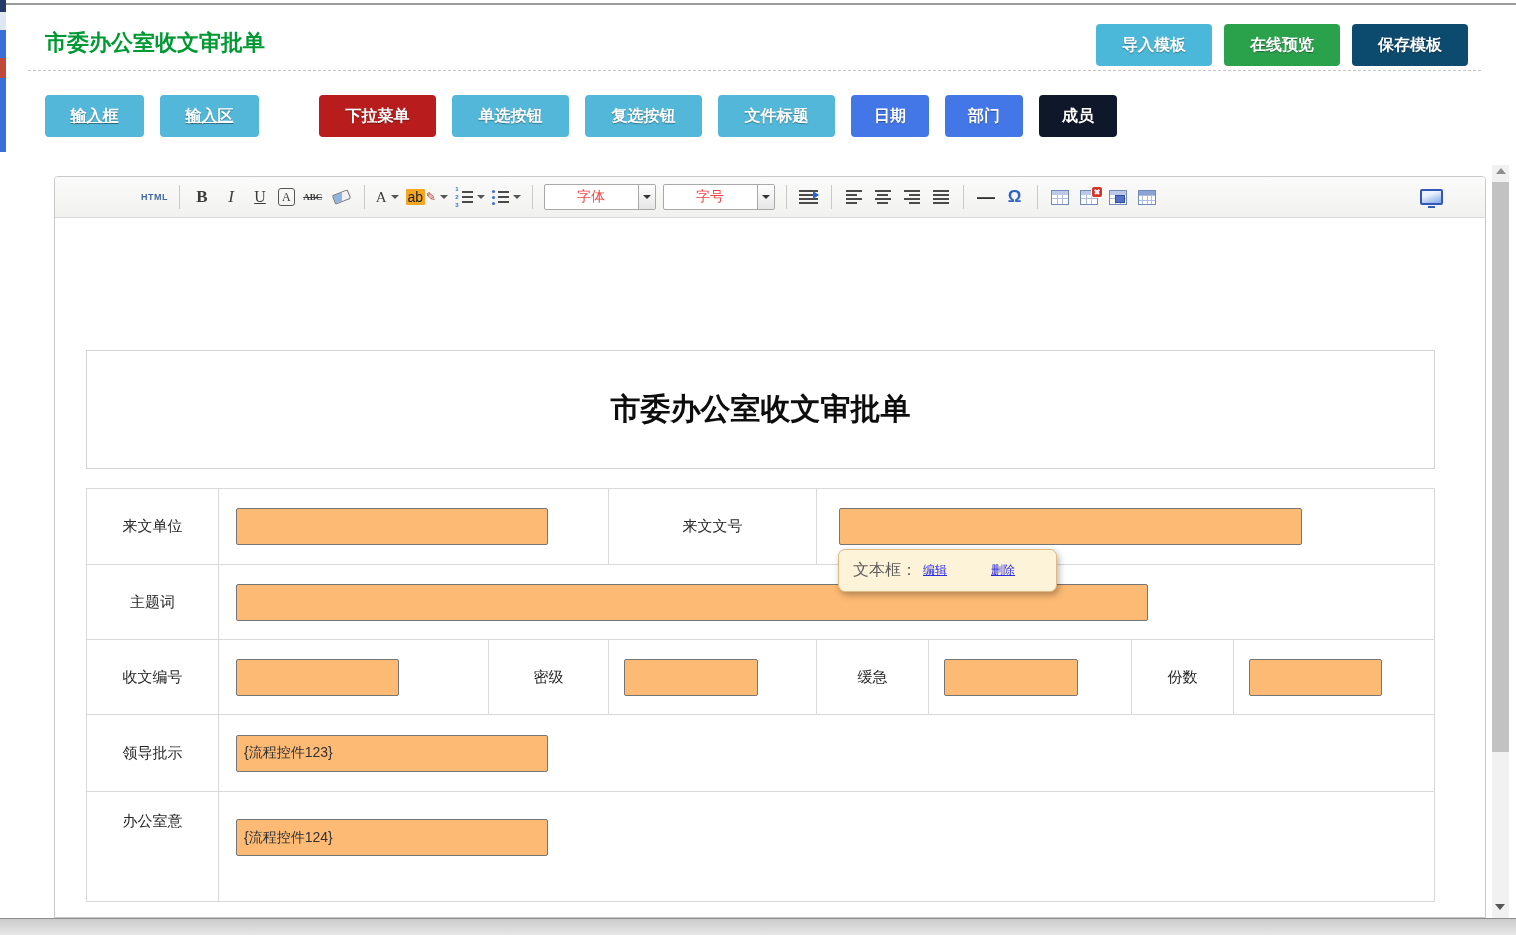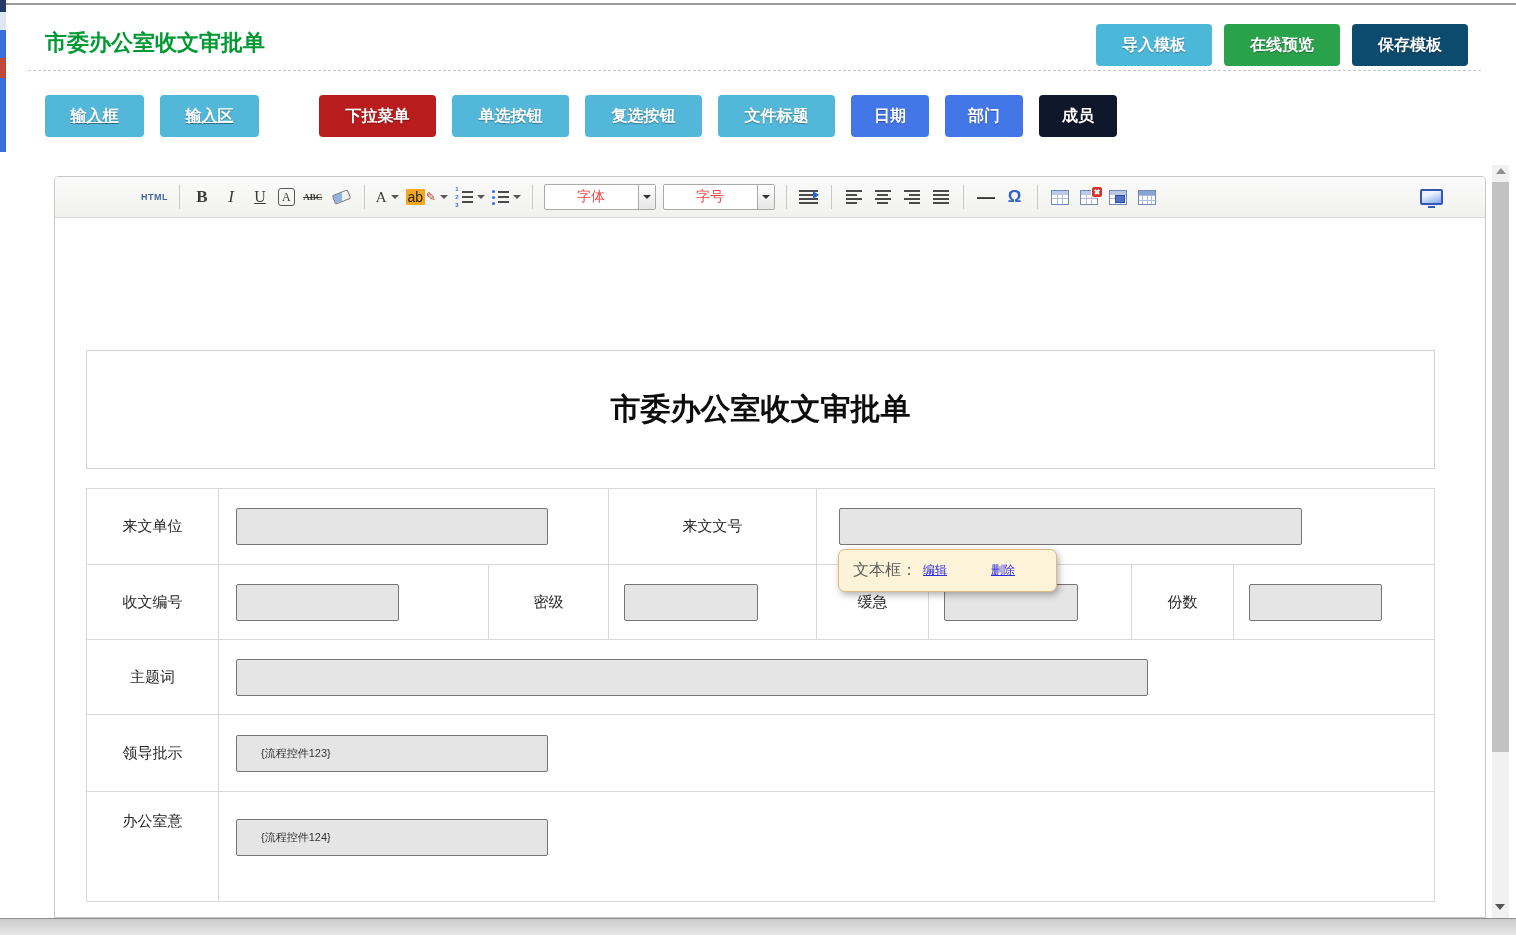--- a/index.html
+++ b/index.html
@@ -101,22 +101,22 @@
 
   
   .doc-title-box { left:31px; top:173px; width:1349px; height:119px; border:1px solid #d2d2d2;
                    display:flex; align-items:center; justify-content:center; }
   .doc-title { font-size:30px; font-weight:bold; color:#0d0d0d; }
   .doc-table { left:31px; top:311px; width:1349px; border:1px solid #d9d9d9; border-bottom:none; }
   .row { display:flex; border-bottom:1px solid #d9d9d9; }
   .cell { border-right:1px solid #d9d9d9; display:flex; align-items:center; }
   .cell:last-child { border-right:none; flex:1; }
   .lbl { justify-content:center; font-size:15px; color:#262626; }
-  .inp { height:37px; border:1px solid #767676; border-radius:2px; background:#e5e5e5;
-         font-size:11px; color:#333; padding:0 24px; font-family:inherit; }
+  .inp { height:37px; border:1px solid #767676; border-radius:2px; background:#fdba74;
+         font-size:14px; color:#333; padding:0 7px; font-family:inherit; }
   .r1,.r2 { height:76px; } .r3,.r4 { height:75px; } .r5 { height:77px; } .r6 { height:110px; }
   .w-label { width:132px; flex:none; }
   .r1 .c-inp1 { width:390px; flex:none; } .r1 .c-lbl2 { width:208px; flex:none; }
   .r4 .c1 { width:270px; flex:none; } .r4 .c2 { width:120px; flex:none; }
   .r4 .c3 { width:208px; flex:none; } .r4 .c4 { width:112px; flex:none; }
   .r4 .c5 { width:203px; flex:none; } .r4 .c6 { width:102px; flex:none; }
   .ml17 { margin-left:17px; } .ml22 { margin-left:22px; } .ml15 { margin-left:15px; }
   .r6 .lbl { align-items:flex-start; padding-top:20px; }
   .r6 .cell:last-child { align-items:flex-start; }
   .r6 .inp { margin-top:27px; }
@@ -313,42 +313,42 @@
     <div class="row r1">
       <div class="cell lbl w-label">来文单位</div>
       <div class="cell c-inp1">
         <input class="inp ml17" style="width: 312px;" value="">
       </div>
       <div class="cell lbl c-lbl2">来文文号</div>
       <div class="cell">
         <input class="inp ml22" style="width: 463px;" value="">
       </div>
     </div>
+    <div class="row r3">
+      <div class="cell lbl w-label">主题词</div>
+      <div class="cell">
+        <input class="inp ml17" style="width: 912px;" value="">
+      </div>
+    </div>
     <div class="row r4">
       <div class="cell lbl w-label">收文编号</div>
       <div class="cell c1">
         <input class="inp ml17" style="width: 163px;" value="">
       </div>
       <div class="cell lbl c2">密级</div>
       <div class="cell c3">
         <input class="inp ml15" style="width: 134px;" value="">
       </div>
       <div class="cell lbl c4">缓急</div>
       <div class="cell c5">
         <input class="inp ml15" style="width: 134px;" value="">
       </div>
       <div class="cell lbl c6">份数</div>
       <div class="cell">
         <input class="inp ml15" style="width: 133px;" value="">
-      </div>
-    </div>
-    <div class="row r3">
-      <div class="cell lbl w-label">主题词</div>
-      <div class="cell">
-        <input class="inp ml17" style="width: 912px;" value="">
       </div>
     </div>
     <div class="row r5">
       <div class="cell lbl w-label">领导批示</div>
       <div class="cell">
         <input class="inp ml17" style="width: 312px;" value="{流程控件123}">
       </div>
     </div>
     <div class="row r6">
       <div class="cell lbl w-label">办公室意</div>

